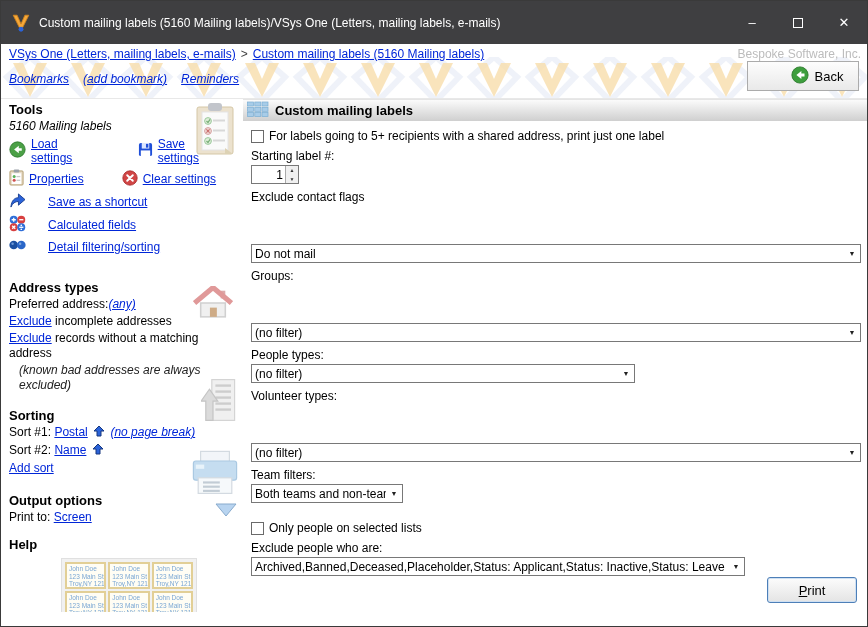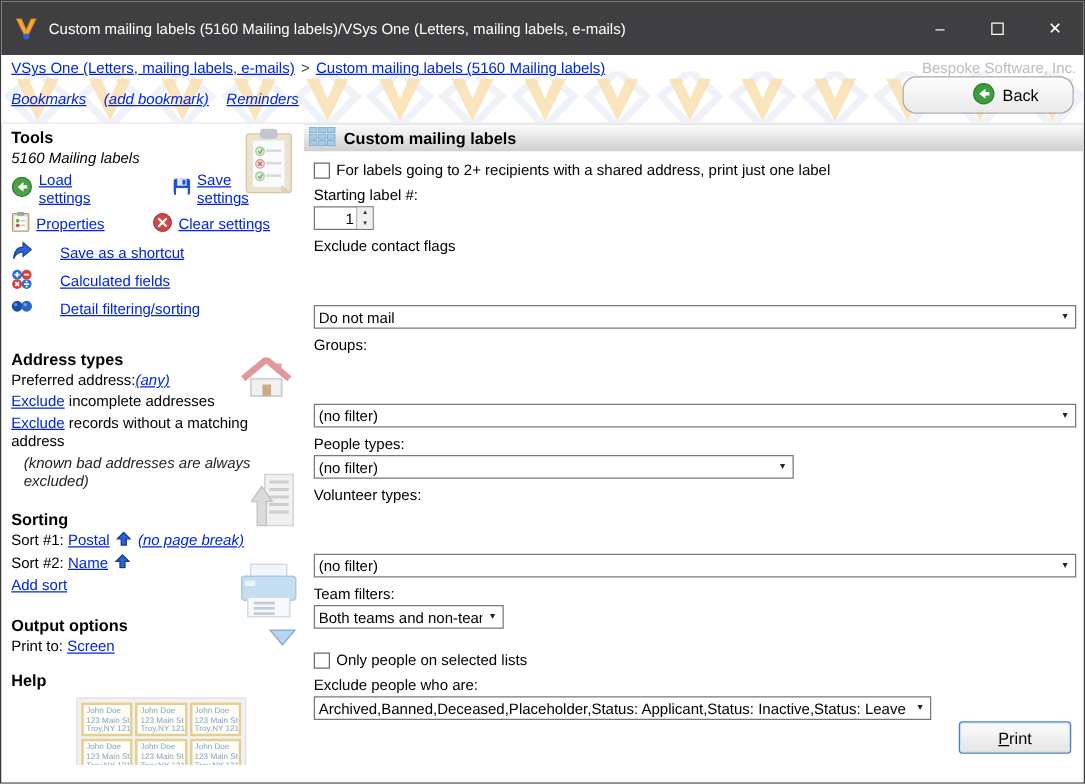--- a/index.html
+++ b/index.html
@@ -17,22 +17,22 @@
   
   .topband { height:55px; position:relative; background:#fff; overflow:hidden; border-bottom:1px solid #e8e8e8; }
   .watermark { position:absolute; left:0; right:0; top:13px; height:42px; display:flex; overflow:hidden; }
   .vtile { flex:none; width:58px; height:46px; opacity:.5; }
   .crumb-row { position:relative; z-index:2; padding:3px 6px 0 8px; font-size:12px; display:flex; align-items:center; white-space:nowrap; }
   .crumb-sep { margin:0 5px; color:#444; }
   .company { position:absolute; right:6px; top:3px; color:#bcbcbc; font-size:12px; z-index:2; }
   .bookmarks-row { position:relative; z-index:2; padding:11px 0 0 8px; font-size:12px; display:flex; gap:14px; }
   a.lnk { color:#0026d8; text-decoration:underline; cursor:pointer; }
   .ital { font-style:italic; }
-  .back-btn { position:absolute; z-index:3; right:8px; top:17px; width:137px; height:30px;
-    background:linear-gradient(#fdfdfd,#e9e9e9); border:1px solid #ababab; border-radius:11px;
+  .back-btn { position:absolute; z-index:3; right:8px; top:17px; width:112px; height:30px;
+    background:linear-gradient(#fdfdfd,#e9e9e9); border:1px solid #ababab; border-radius:0;
     display:flex; align-items:center; justify-content:center; gap:6px; font-size:13px; cursor:pointer;padding-left:28px; }
 
   
   .body { display:flex; height:513px; }
 
   
   .sidebar { width:242px; flex:none; padding:3px 0 0 8px; position:relative; overflow:hidden; font-size:12px; }
   .sb-h { font-weight:bold; font-size:13px; margin-bottom:2px; }
   .sb-sub { font-style:italic; margin:1px 0 4px 0; }
   .tool-row { display:flex; align-items:center; gap:22px; margin:4px 0; }
@@ -431,21 +431,21 @@
                 <rect x="0.5" y="11" width="6" height="4"></rect>
                 <rect x="7.8" y="11" width="6" height="4"></rect>
                 <rect x="15" y="11" width="6" height="4"></rect>
               </g>
             </svg></span>
         <b>Custom mailing labels</b>
       </div>
 
       <div class="cb-row">
         <span class="cb"></span>
-        <span>For labels going to 2+ recipients with a shared address, print just one label</span>
+        <span>For labels going to 5+ recipients with a shared address, print just one label</span>
       </div>
 
       <div class="fld-label">Starting label #:</div>
       <div class="spinner">
         <span class="spin-val">1</span>
         <span class="spin-btns">
           <span>▲</span>
           <span>▼</span>
         </span>
       </div>

